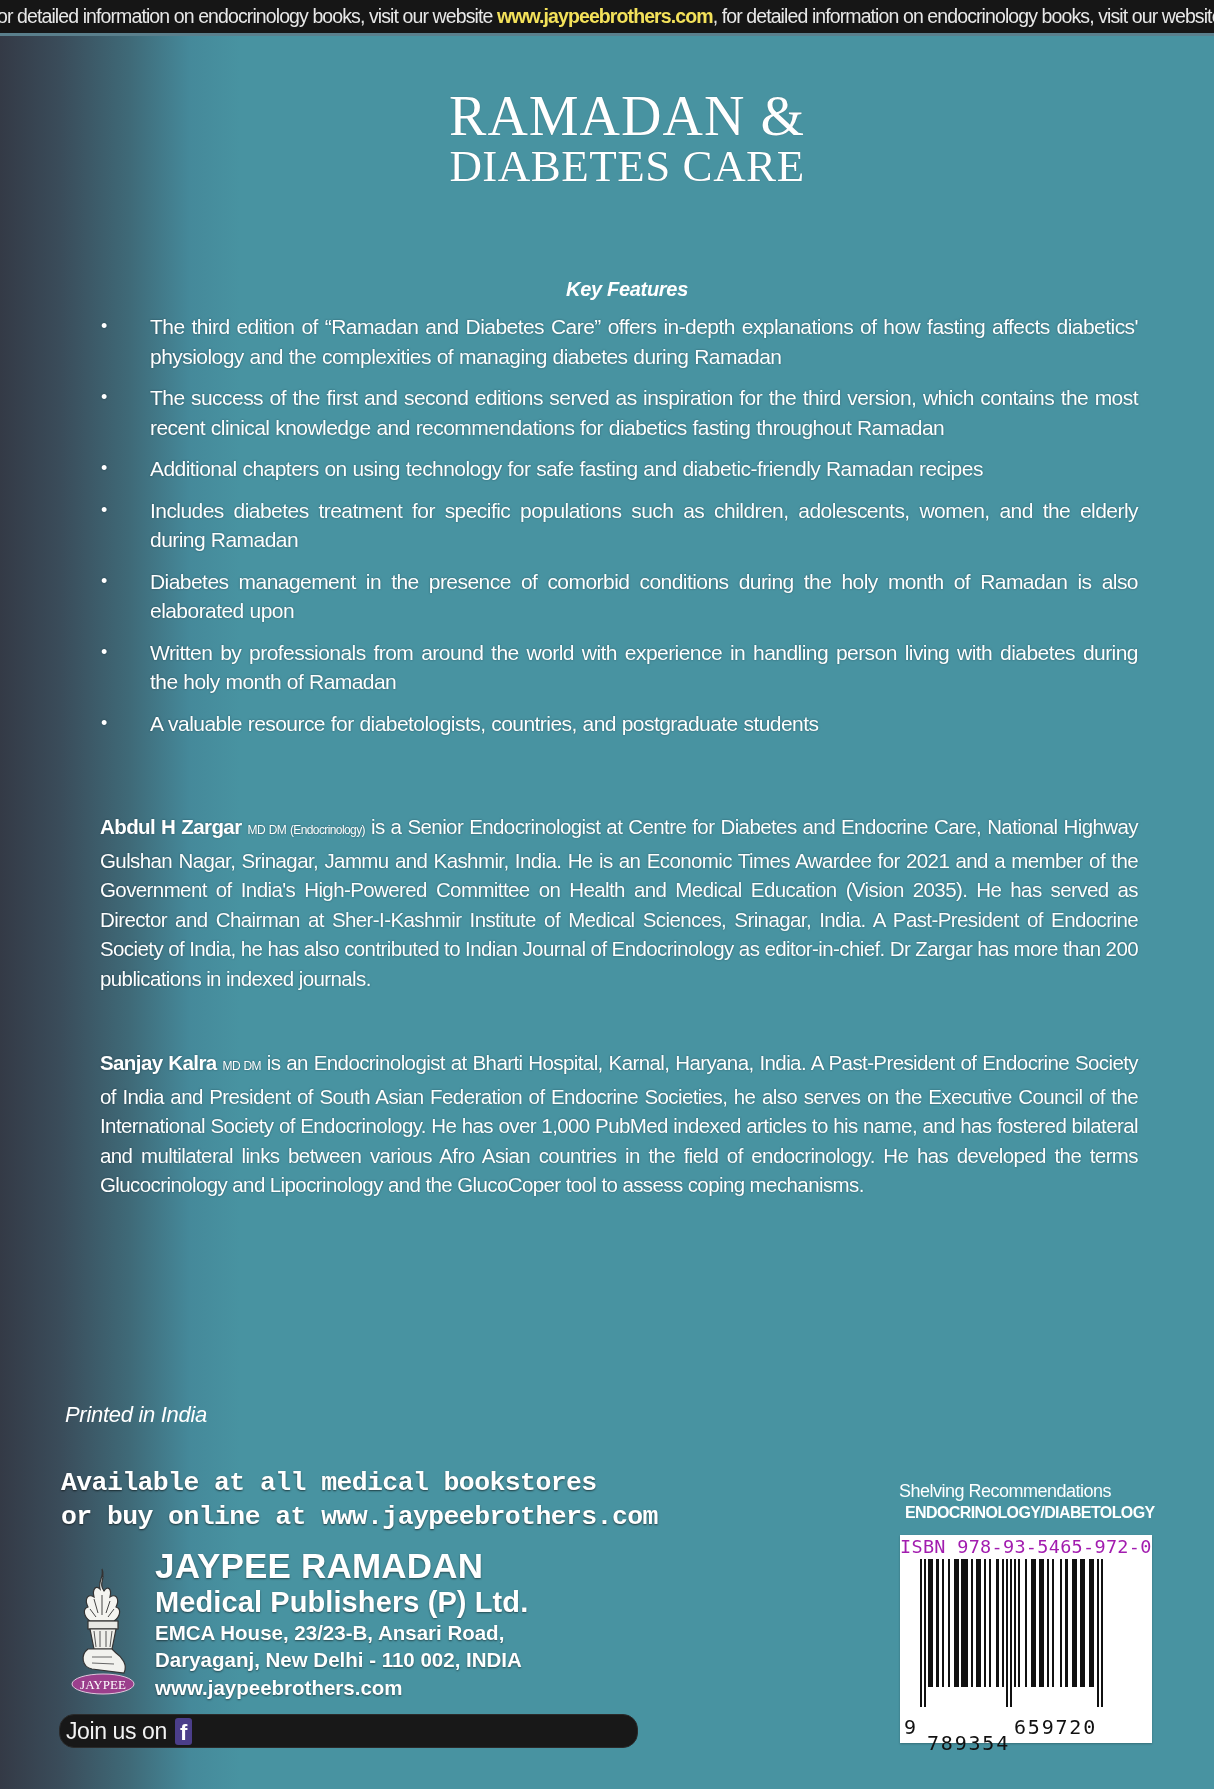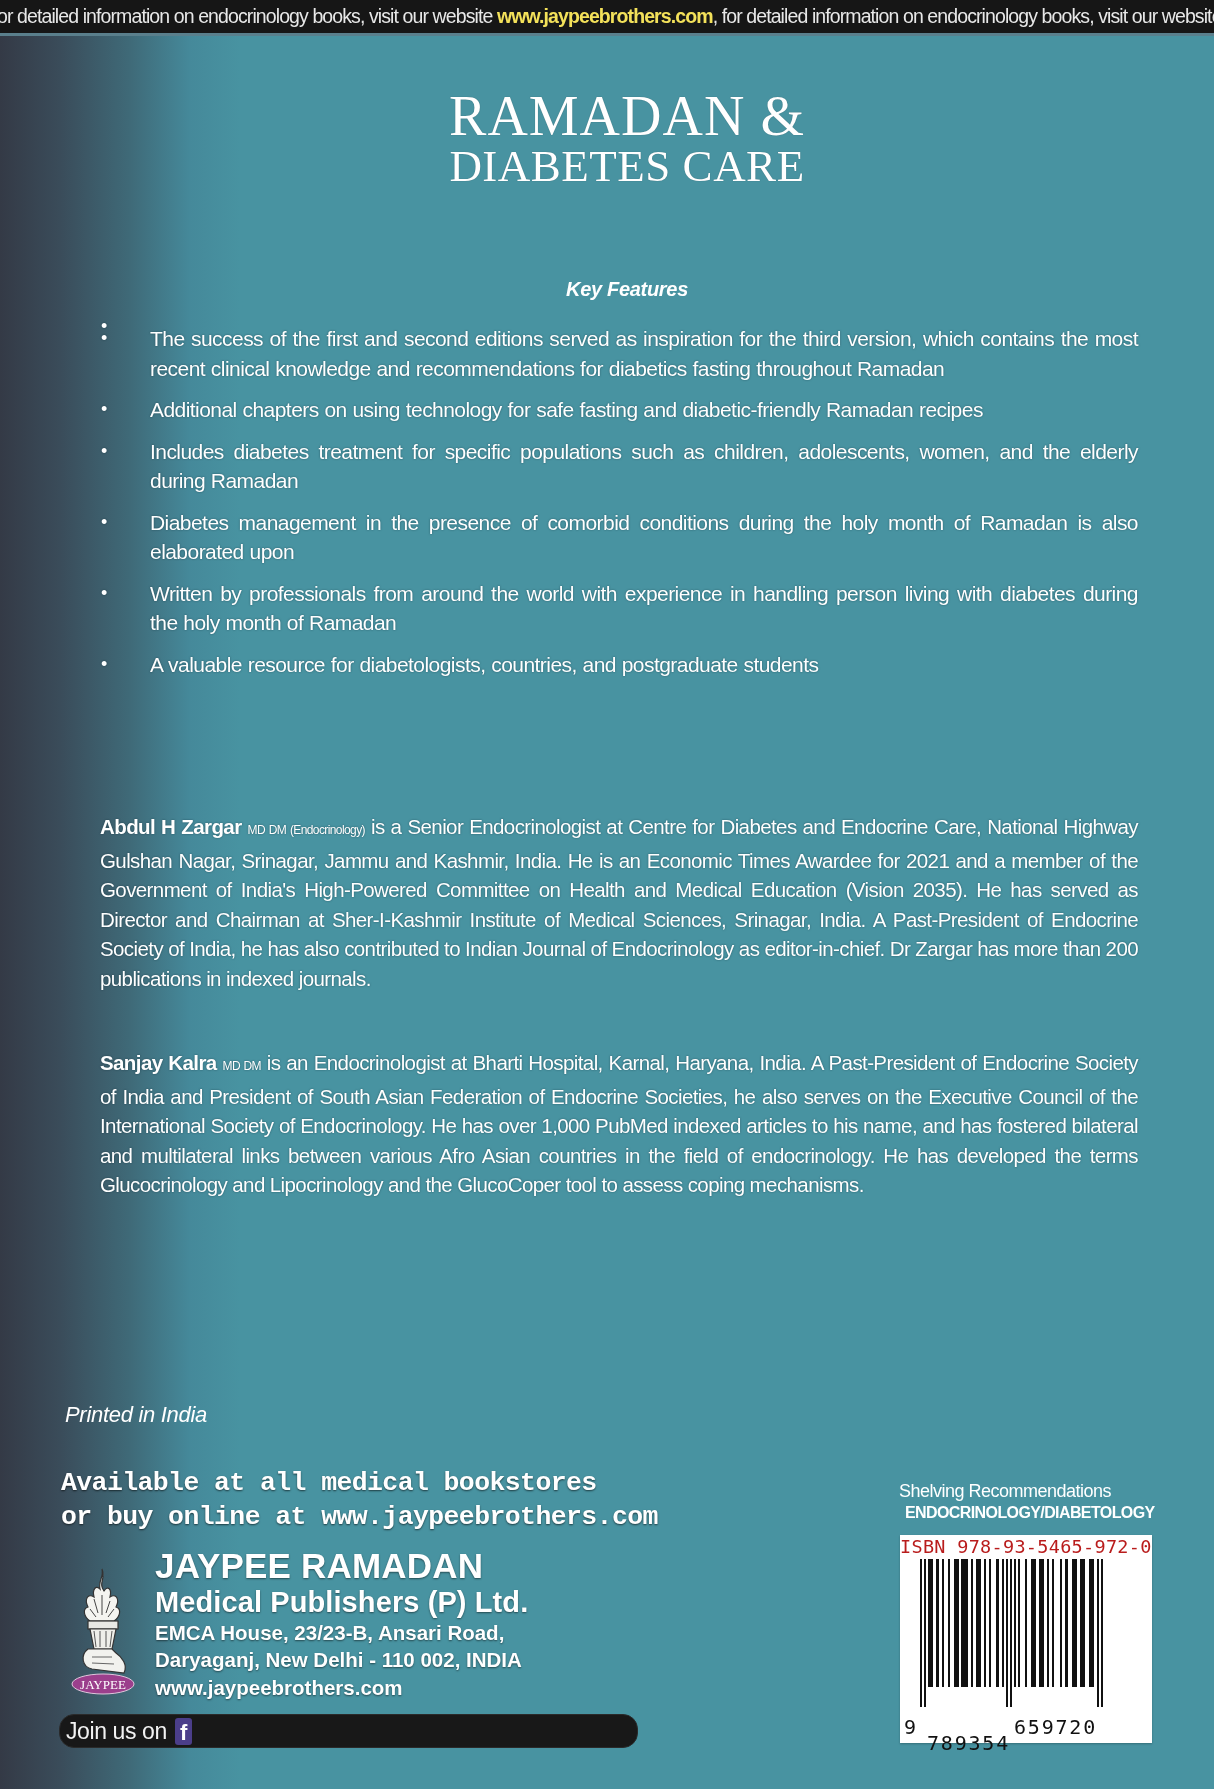--- a/index.html
+++ b/index.html
@@ -81,21 +81,21 @@
     position: absolute; left: 899px; top: 1480px; font-family: "Liberation Sans", sans-serif;
   }
   .shelving .s1 { font-size: 18px; line-height: 22px; letter-spacing: -0.5px; }
   .shelving .s2 { font-size: 16px; line-height: 22px; font-weight: bold; letter-spacing: -0.6px; margin-left: 6px; }
   .barcode-box {
     position: absolute; left: 900px; top: 1535px; width: 252px; height: 208px; background: #ffffff;
     box-shadow: 0 1px 2px rgba(0,0,0,0.25);
   }
   .barcode-box .isbn {
     position: absolute; left: 0px; top: 1px; font-family: "DejaVu Sans Mono", monospace; font-size: 18.5px;
-    color: #b91c1c; letter-spacing: 0.3px; white-space: nowrap;
+    color: #a21caf; letter-spacing: 0.3px; white-space: nowrap;
   }
   .barcode-box svg { position: absolute; left: 0; top: 24px; }
   .barcode-box .digits {
     position: absolute; top: 180px; font-family: "DejaVu Sans Mono", monospace; font-size: 20px; color: #111;
   }
 </style>
 </head>
 <body>
 
 <div class="topbar">
@@ -103,21 +103,21 @@
     <span>or detailed information on endocrinology books, visit our website </span><span class="link">www.jaypeebrothers.com</span><span>, for detailed information on endocrinology books, visit our website</span>
   </div>
 </div>
 
 <div class="title l1">RAMADAN &amp;</div>
 <div class="title l2">DIABETES CARE</div>
 
 <div class="kf-heading">Key Features</div>
 
 <ul class="features">
-  <li><span class="bullet">•</span></li>
+  <li><span class="bullet">•</span><span>The third edition of “Ramadan and Diabetes Care” offers in-depth explanations of how fasting affects diabetics' physiology and the complexities of managing diabetes during Ramadan</span></li>
   <li><span class="bullet">•</span><span>The success of the first and second editions served as inspiration for the third version, which contains the most recent clinical knowledge and recommendations for diabetics fasting throughout Ramadan</span></li>
   <li><span class="bullet">•</span><span>Additional chapters on using technology for safe fasting and diabetic-friendly Ramadan recipes</span></li>
   <li><span class="bullet">•</span><span>Includes diabetes treatment for specific populations such as children, adolescents, women, and the elderly during Ramadan</span></li>
   <li><span class="bullet">•</span><span>Diabetes management in the presence of comorbid conditions during the holy month of Ramadan is also elaborated upon</span></li>
   <li><span class="bullet">•</span><span>Written by professionals from around the world with experience in handling person living with diabetes during the holy month of Ramadan</span></li>
   <li><span class="bullet">•</span><span>A valuable resource for diabetologists, countries, and postgraduate students</span></li>
 </ul>
 
 <div class="bio b1">
   <span class="name">Abdul H Zargar</span>

